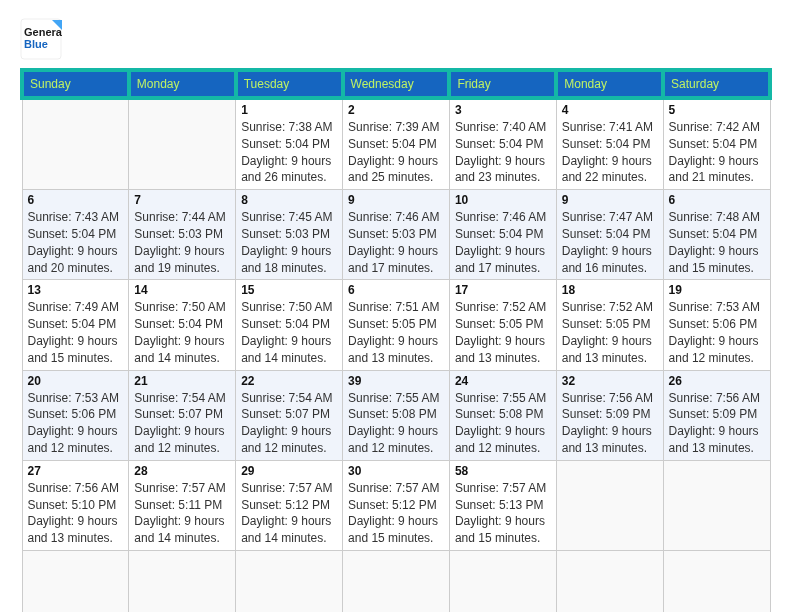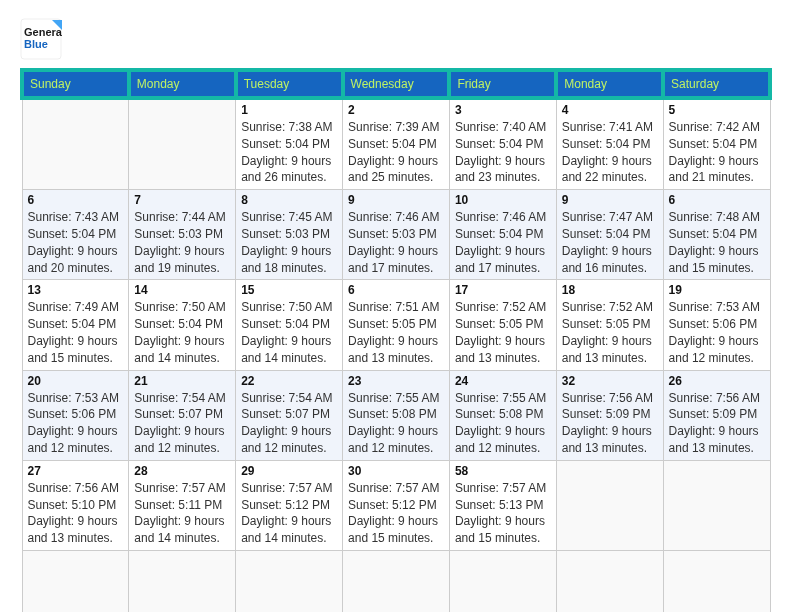--- a/index.html
+++ b/index.html
@@ -212,21 +212,21 @@
           </td>
           <td>
             <span class="day-num">21</span>
             <div class="day-info">Sunrise: 7:54 AM<br>Sunset: 5:07 PM<br>Daylight: 9 hours and 12 minutes.</div>
           </td>
           <td>
             <span class="day-num">22</span>
             <div class="day-info">Sunrise: 7:54 AM<br>Sunset: 5:07 PM<br>Daylight: 9 hours and 12 minutes.</div>
           </td>
           <td>
-            <span class="day-num">23</span>
+            <span class="day-num">39</span>
             <div class="day-info">Sunrise: 7:55 AM<br>Sunset: 5:08 PM<br>Daylight: 9 hours and 12 minutes.</div>
           </td>
           <td>
             <span class="day-num">24</span>
             <div class="day-info">Sunrise: 7:55 AM<br>Sunset: 5:08 PM<br>Daylight: 9 hours and 12 minutes.</div>
           </td>
           <td>
             <span class="day-num">32</span>
             <div class="day-info">Sunrise: 7:56 AM<br>Sunset: 5:09 PM<br>Daylight: 9 hours and 13 minutes.</div>
           </td>

